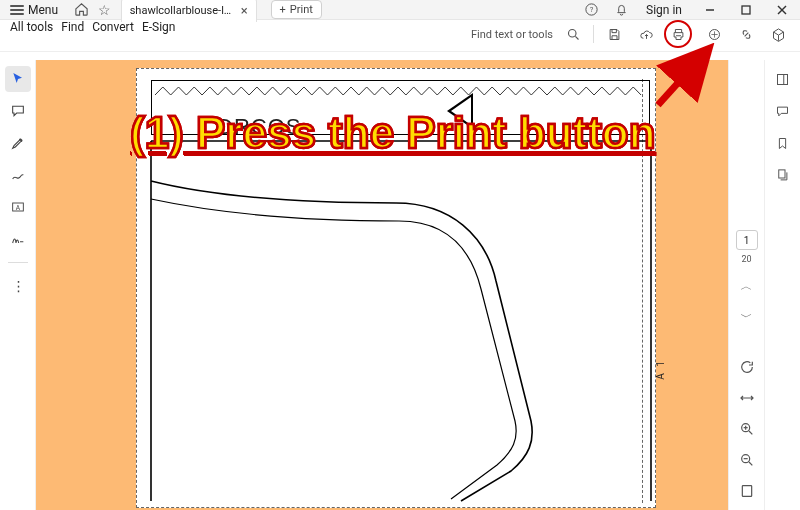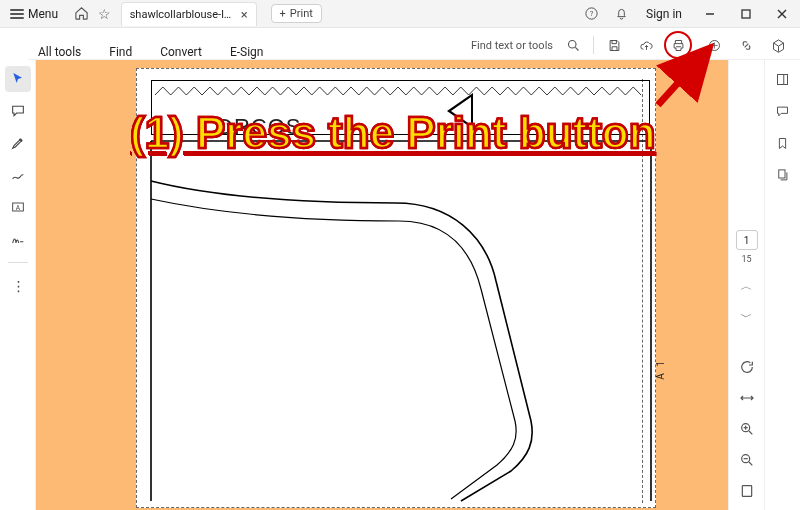--- a/index.html
+++ b/index.html
@@ -9,21 +9,21 @@
     font-size: 12px;
     color: #222;
     background: #fff;
     width: 800px;
     height: 510px;
     overflow: hidden;
     position: relative;
   }
   
   .titlebar {
-    height: 28px;
+    height: 20px;
     background: #f4f4f4;
     display: flex;
     align-items: center;
     padding: 0 4px;
     border-bottom: 1px solid #e6e6e6;
   }
   .titlebar .left { display:flex; align-items:center; gap:6px; }
   .menu-btn { display:flex; align-items:center; gap:4px; padding:2px 6px; border-radius:4px; }
   .hamburger { width:14px; height:10px; display:flex; flex-direction:column; justify-content:space-between; }
   .hamburger span { height:2px; background:#555; border-radius:1px; display:block; }
@@ -41,22 +41,22 @@
     display:flex; align-items:center; gap:4px; margin-left:8px;
     border:1px solid #d0d0d0; background:#fff; border-radius:4px;
     padding:2px 8px; font-size:11px; color:#444;
   }
   .spacer { flex:1; }
   .titlebar .right { display:flex; align-items:center; gap:8px; }
   .signin { font-weight:400; font-size:12px; padding:0 6px;}
   .win-btn { width:28px; height:22px; display:flex; align-items:center; justify-content:center; }
   
   .toolbar {
-    height: 32px; background:#fff; display:flex; align-items:flex-end;
-    padding:0 10px; border-bottom:1px solid #eee; gap:28px;margin-left:28px;
+    height: 32px; background:#fff; display:flex; align-items:flex-start;
+    padding:0 10px; border-bottom:1px solid #eee; gap:8px;
   }
   .toolbar .item { font-size:12px; color:#222; }
   .toolbar .right-tools { margin-left:auto; display:flex; align-items:center; gap:8px; }
   .search-txt { font-size:11px; color:#555;}
   .tool-icon { width:24px; height:24px; display:flex; align-items:center; justify-content:center; color:#555; border-radius:50%; }
   .tool-icon svg{ width:15px; height:15px;}
   .tool-divider { width:1px; height:18px; background:#ddd; }
   .print-ring { border:2px solid #d40000; border-radius:50%; width:28px; height:28px; position:relative; left:-2px; }
   
   .main {
@@ -316,21 +316,21 @@
           <path d="M0 0 H500 M0 0 V360 M0 40 C 60 55, 150 62, 245 62 C 300 62, 335 95, 345 140 L 380 280 C 384 300, 378 315, 360 330 L 310 360 M 500 0 V 360" fill="none" stroke="#000" stroke-width="1.6"></path>
           <path d="M0 58 C 70 73, 160 80, 248 80 C 296 80, 320 108, 330 148 L 364 280 C 368 298, 362 310, 346 324 L 300 358" fill="none" stroke="#000" stroke-width="1.2"></path>
         </svg>
       </div>
       <div class="al-label">A 1</div>
     </div>
   </div>
 
   <div class="pager-rail">
     <div class="page-num-box">1</div>
-    <div class="page-total">15</div>
+    <div class="page-total">20</div>
     <div class="nav">︿</div>
     <div class="nav">﹀</div>
     <div class="bottom-tools">
       <div><svg width="16" height="16" viewBox="0 0 24 24">
             <path fill="none" stroke="currentColor" stroke-width="1.8" d="M20 12a8 8 0 1 1-3-6.2M20 4v5h-5"></path>
           </svg></div>
       <div><svg width="16" height="16" viewBox="0 0 24 24">
             <path fill="none" stroke="currentColor" stroke-width="1.8" d="M3 12h18M6 9l-3 3 3 3M18 9l3 3-3 3"></path>
           </svg></div>
       <div><svg width="16" height="16" viewBox="0 0 24 24">

